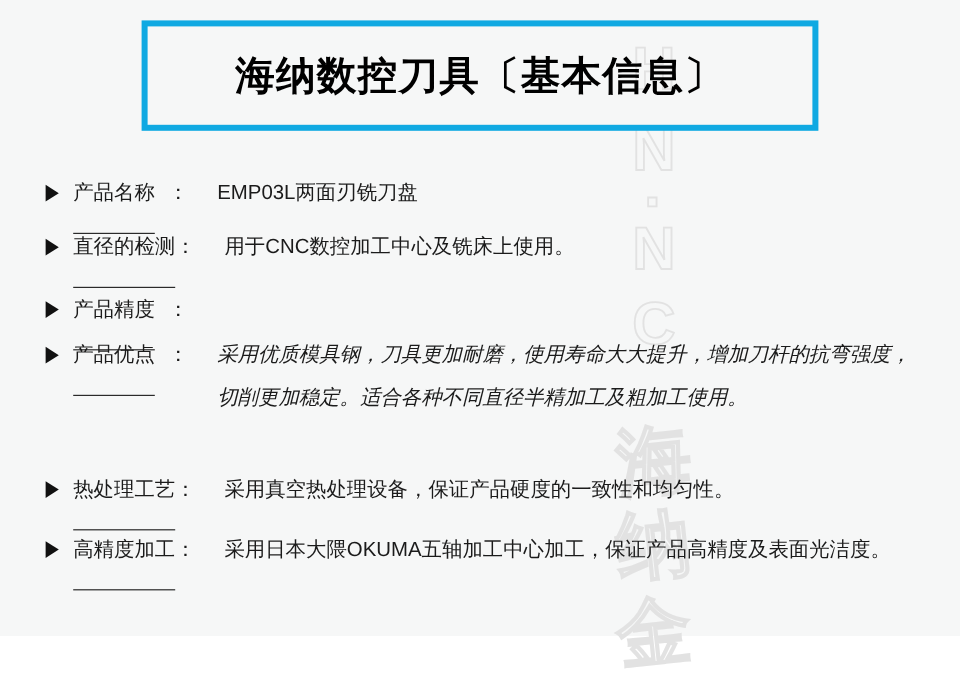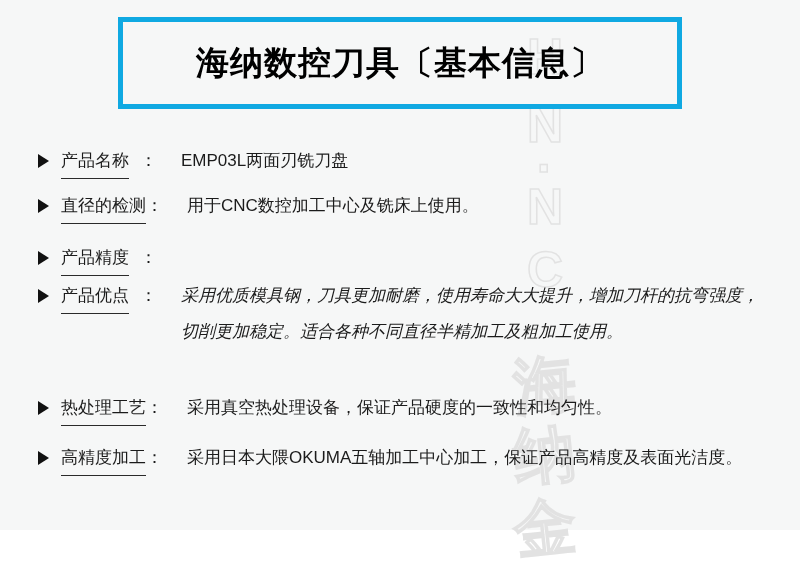--- a/index.html
+++ b/index.html
@@ -59,21 +59,21 @@
     margin:6px 12px 0 0;
   }
   .label-box{
     flex:0 0 auto;
     min-width:96px;
     display:flex;justify-content:space-between;
     white-space:nowrap;
   }
   .row-label{
     border-bottom:1.5px solid #2a2a2a;
-    padding-bottom:4px;
+    padding-bottom:20px;
   }
   .row-text{
     margin-left:24px;
     white-space:pre-line;
     max-width:640px;
   }
   .row-optional-multiline .row-text{line-height:36px;font-style:italic;}
   .row-optional-multiline .label-box,
   .row-optional-multiline .bullet{margin-top:5px;}
   .row-optional-multiline .bullet{margin-top:11px;}

